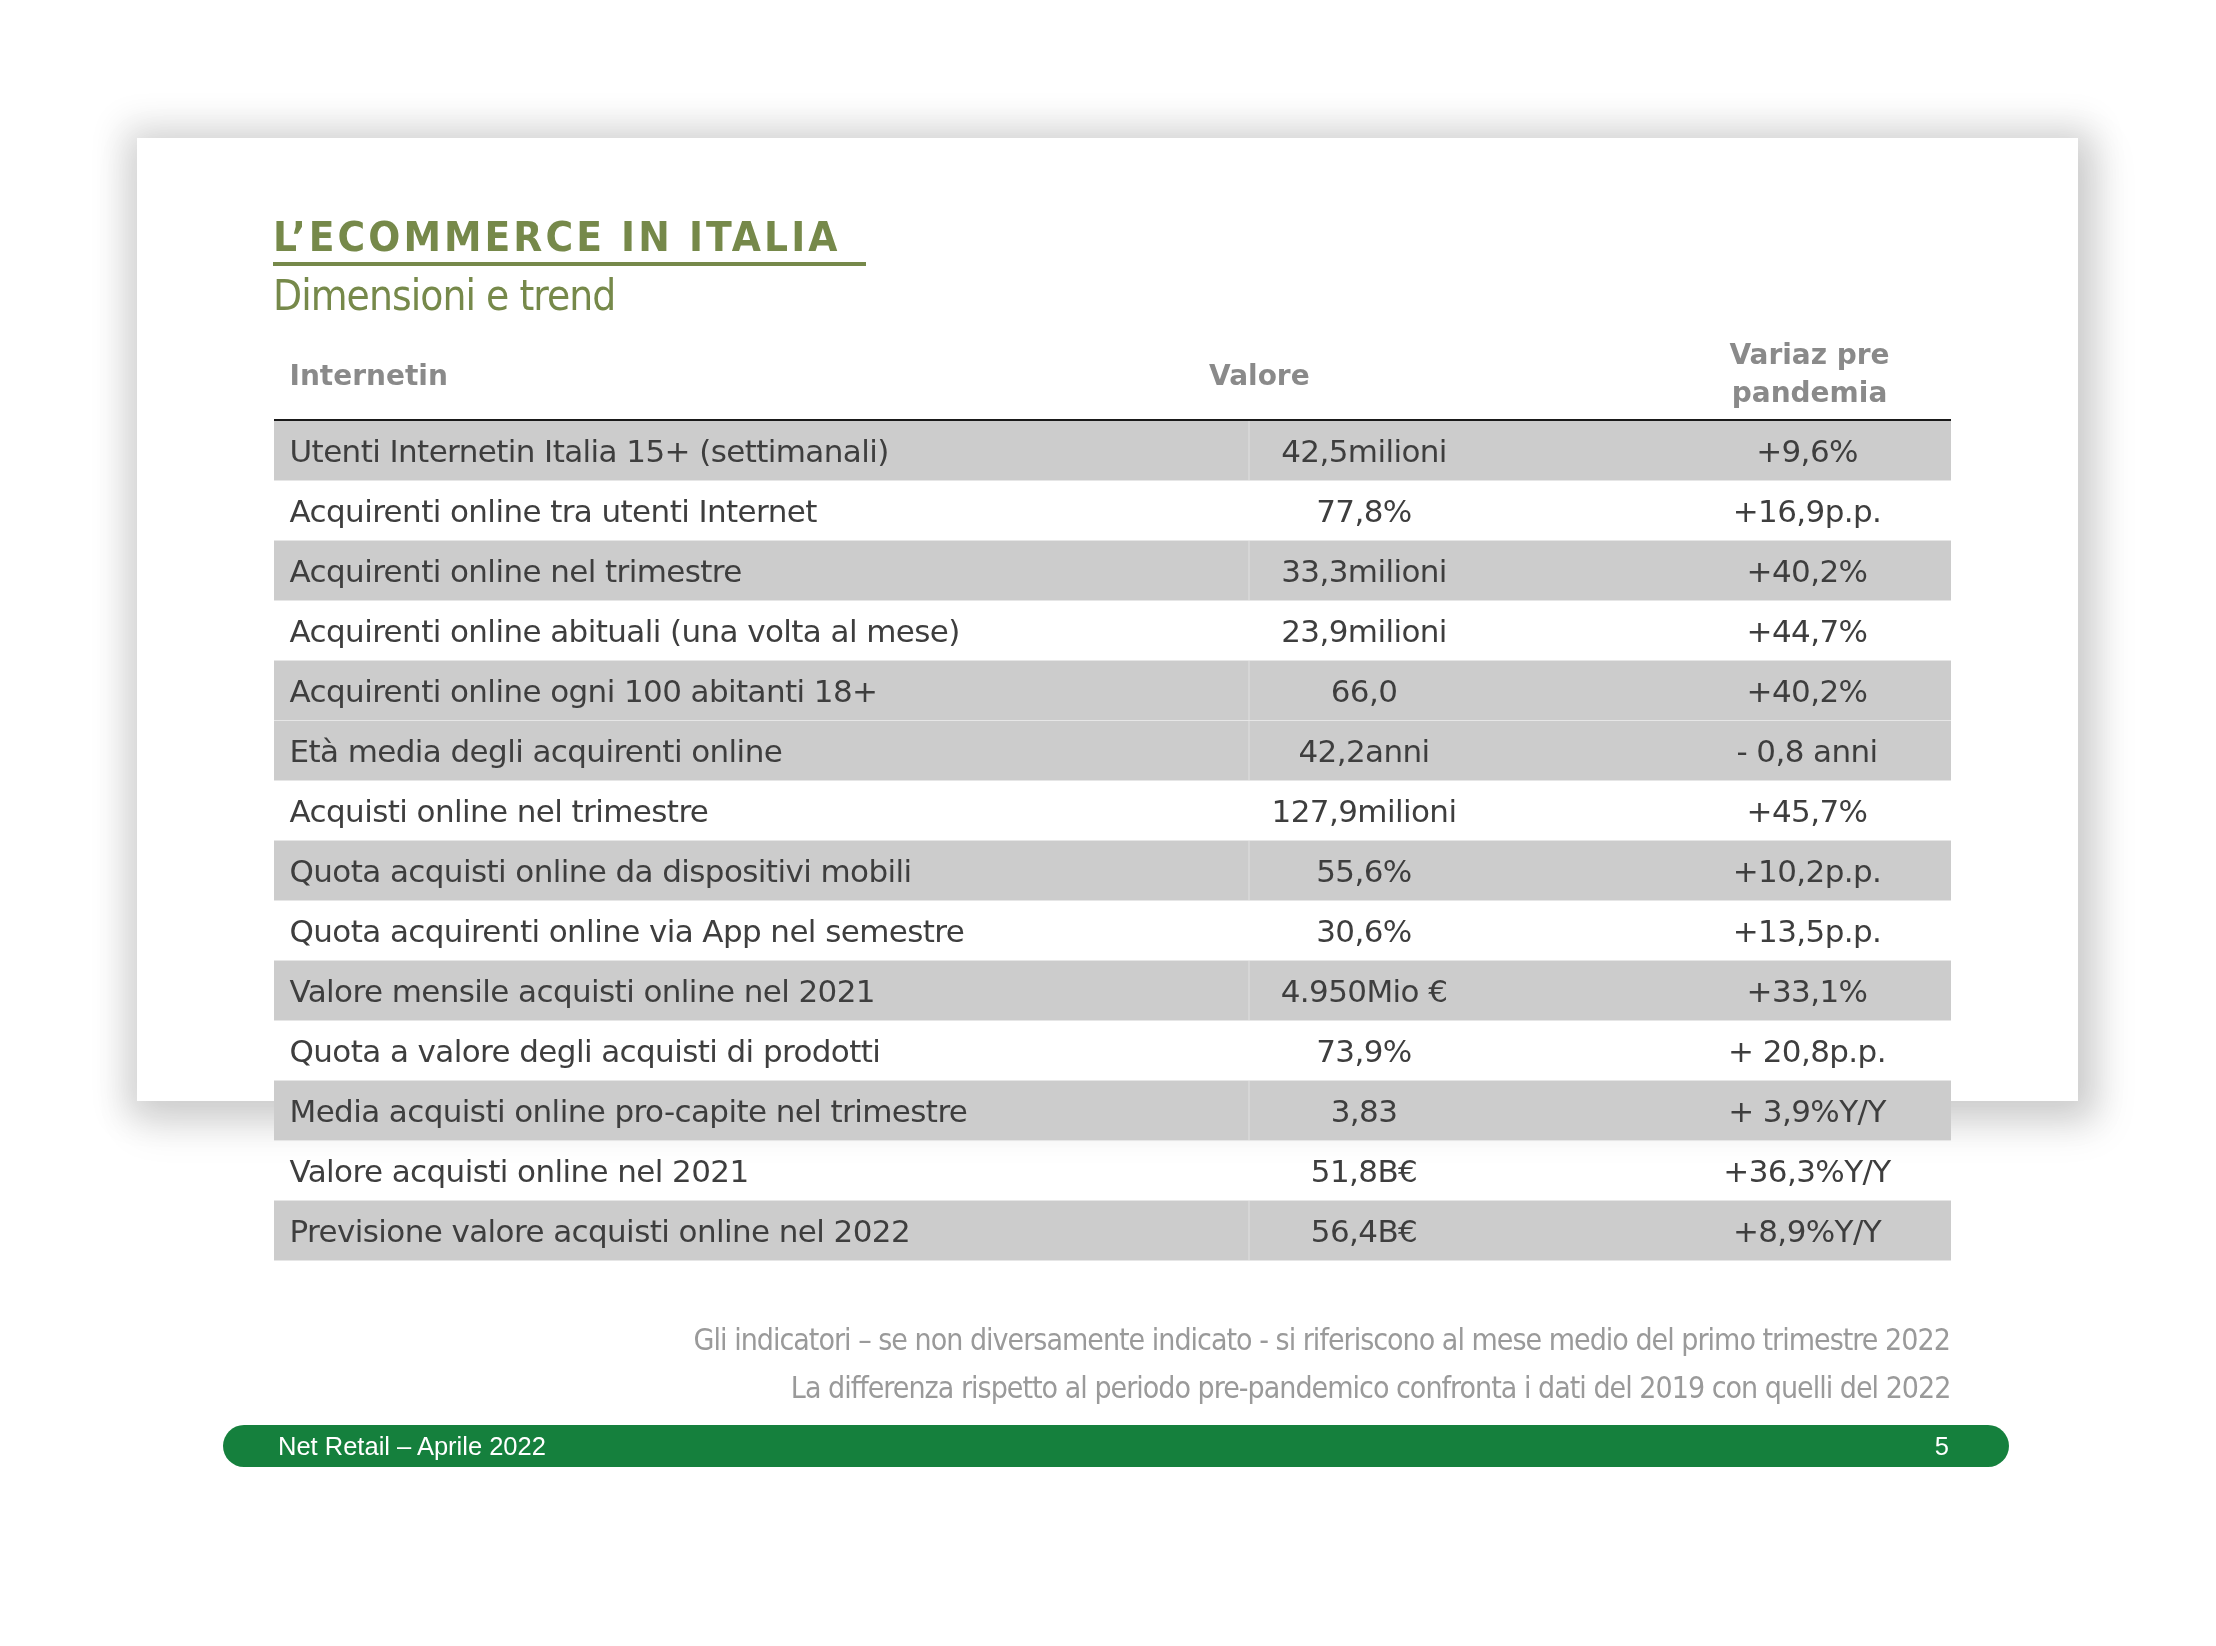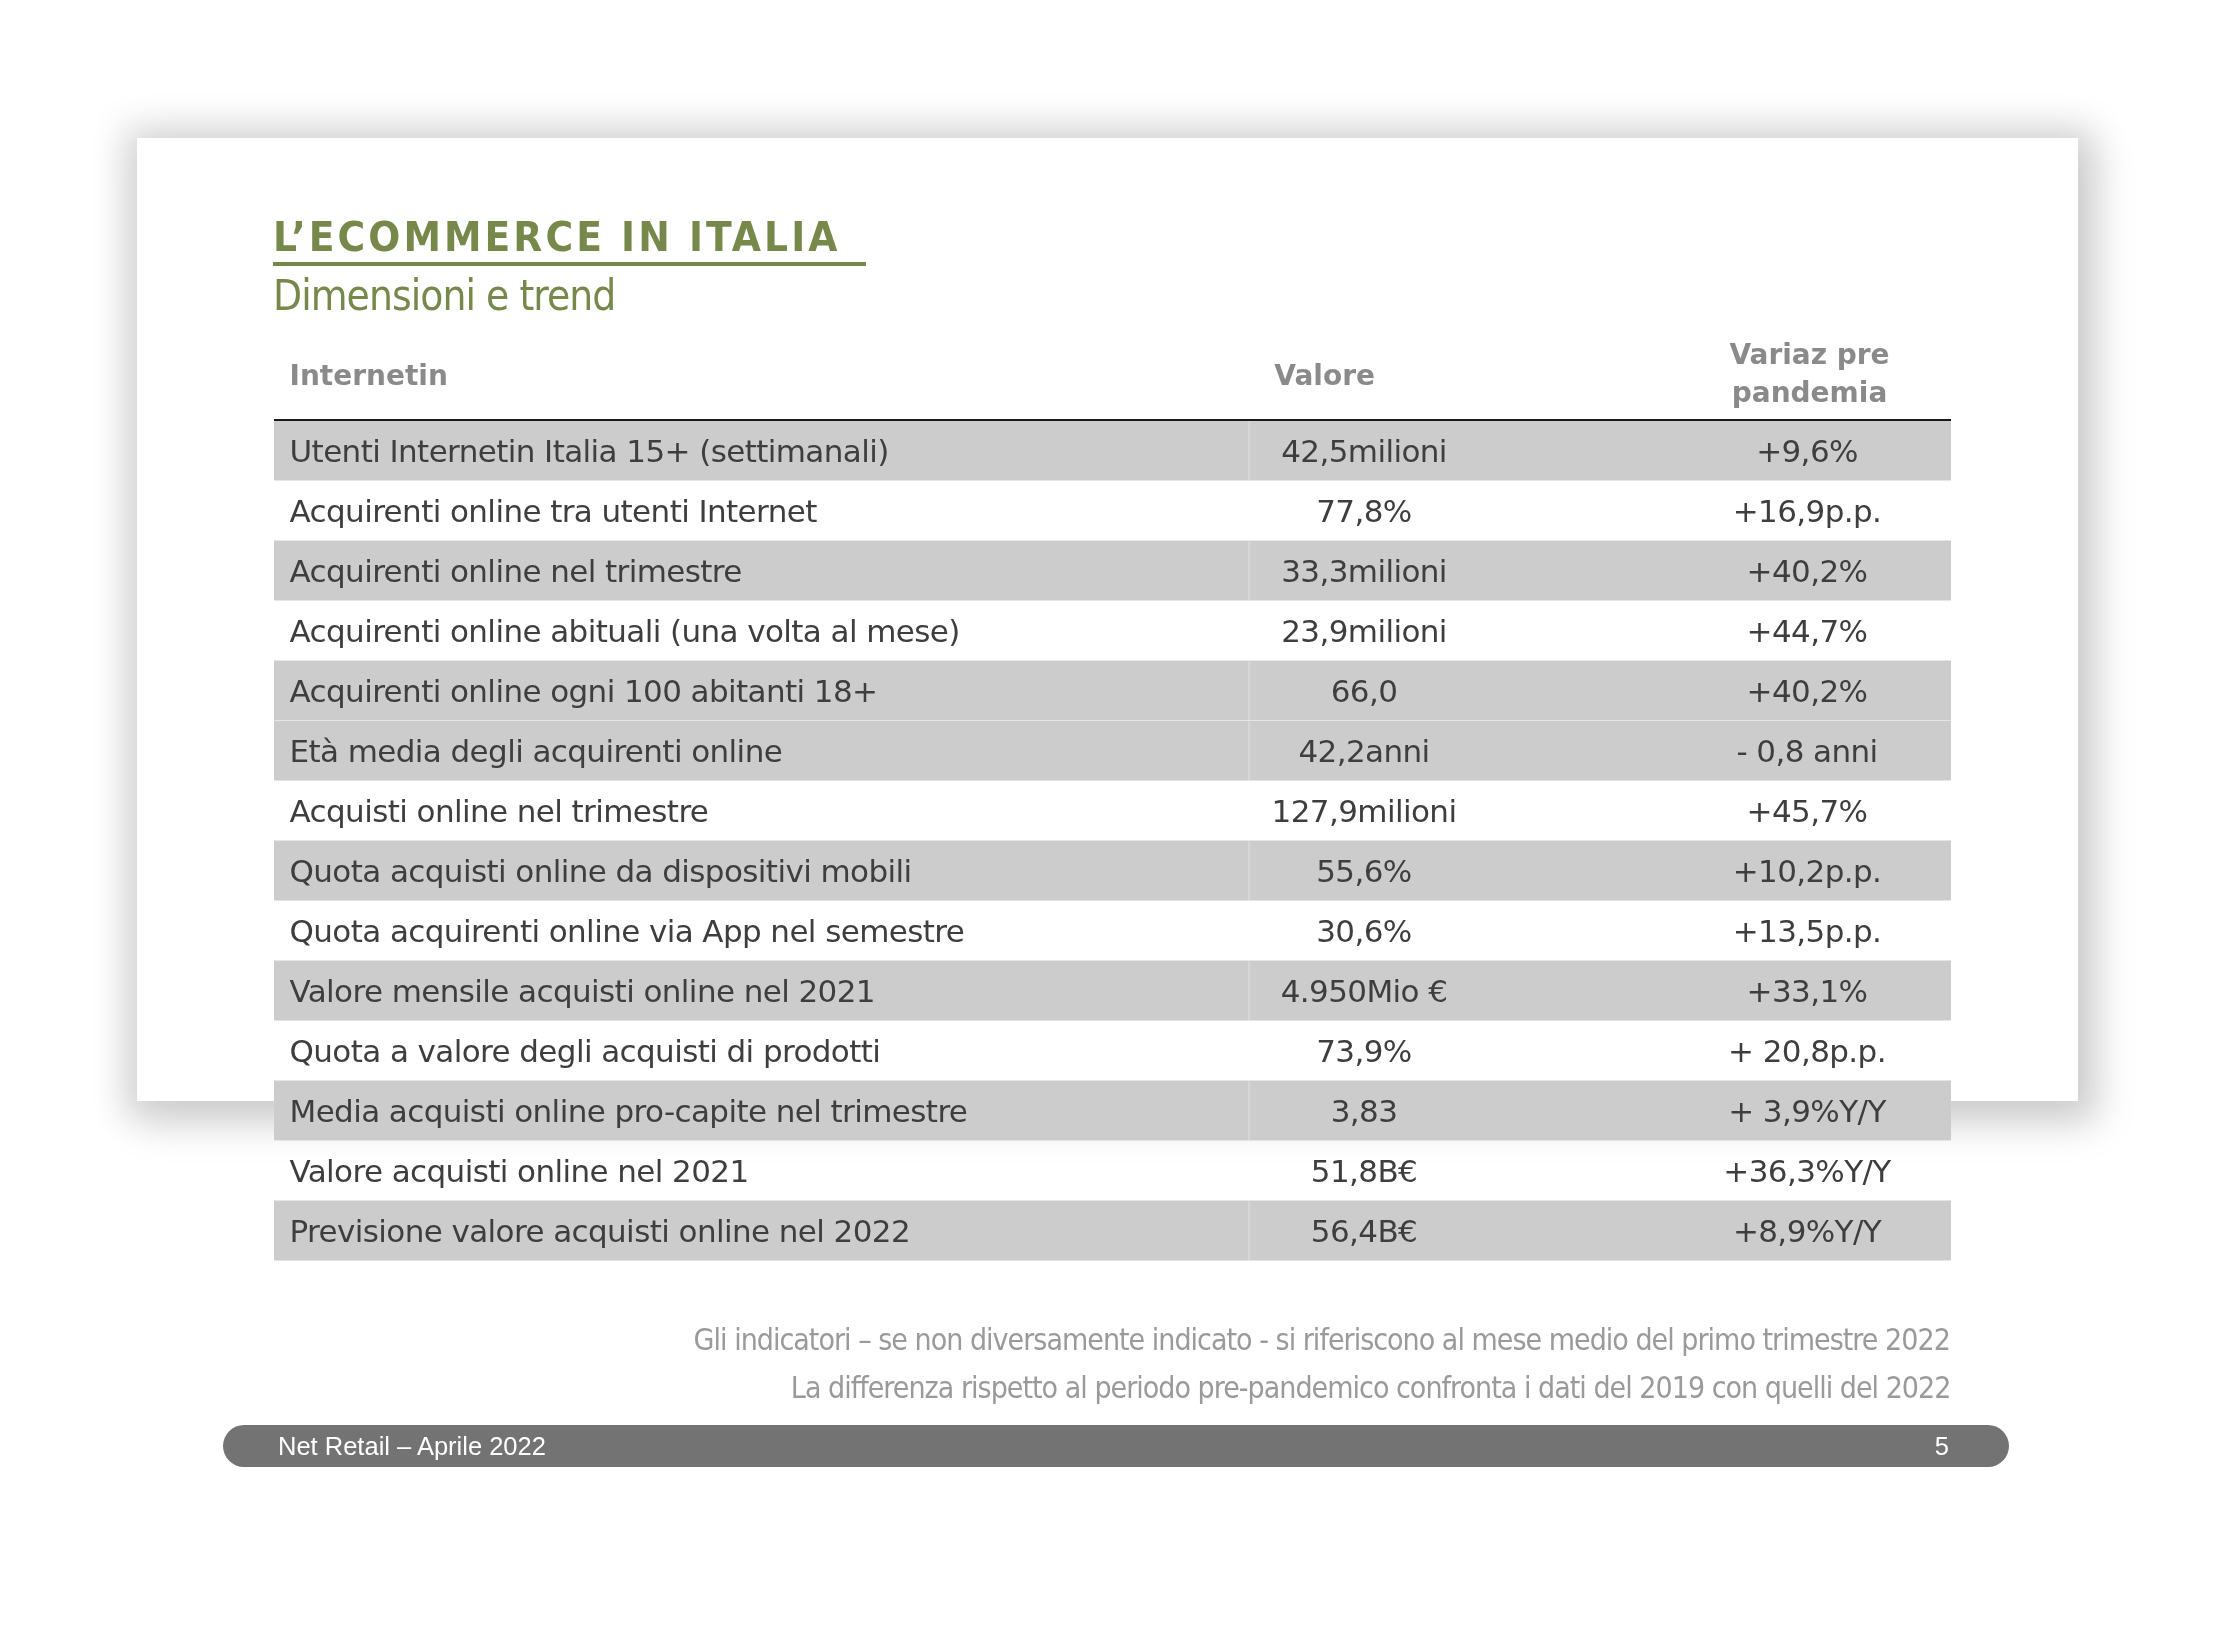--- a/index.html
+++ b/index.html
@@ -70,21 +70,21 @@
   .th {
     position: absolute;
     font-family: "DejaVu Sans", sans-serif;
     font-weight: bold;
     font-size: 28px;
     color: #8a8a8a;
     line-height: 38px;
     white-space: nowrap;
   }
   .th.indicatore { left: 15.5px; top: 25px; }
-  .th.valore { left: 935px; width: 166px; text-align: right; top: 25px; }
+  .th.valore { left: 935px; width: 166px; text-align: left; top: 25px; }
   .th.variaz { left: 1444px; width: 183px; text-align: center; top: 4.4px; }
   .row {
     position: relative;
     height: 59px;
     display: flex;
     align-items: center;
     border-bottom: 0.6px solid #e6e6e6;
   }
   .row.shaded { background: #cccccc; }
   .row .cell {
@@ -119,21 +119,21 @@
     transform-origin: right center;
   }
   .footnote.fn1 { top: 1184px; }
   .footnote.fn2 { top: 1232px; }
   .footer-bar {
     position: absolute;
     left: 86px;
     top: 1287px;
     width: 1786px;
     height: 42px;
-    background: #737373;
+    background: #15803d;
     border-radius: 21px;
   }
   .footer-left {
     position: absolute;
     left: 55px;
     top: 5.5px;
     font-family: "Liberation Sans", sans-serif;
     font-size: 25.5px;
     color: #ffffff;
     white-space: nowrap;

